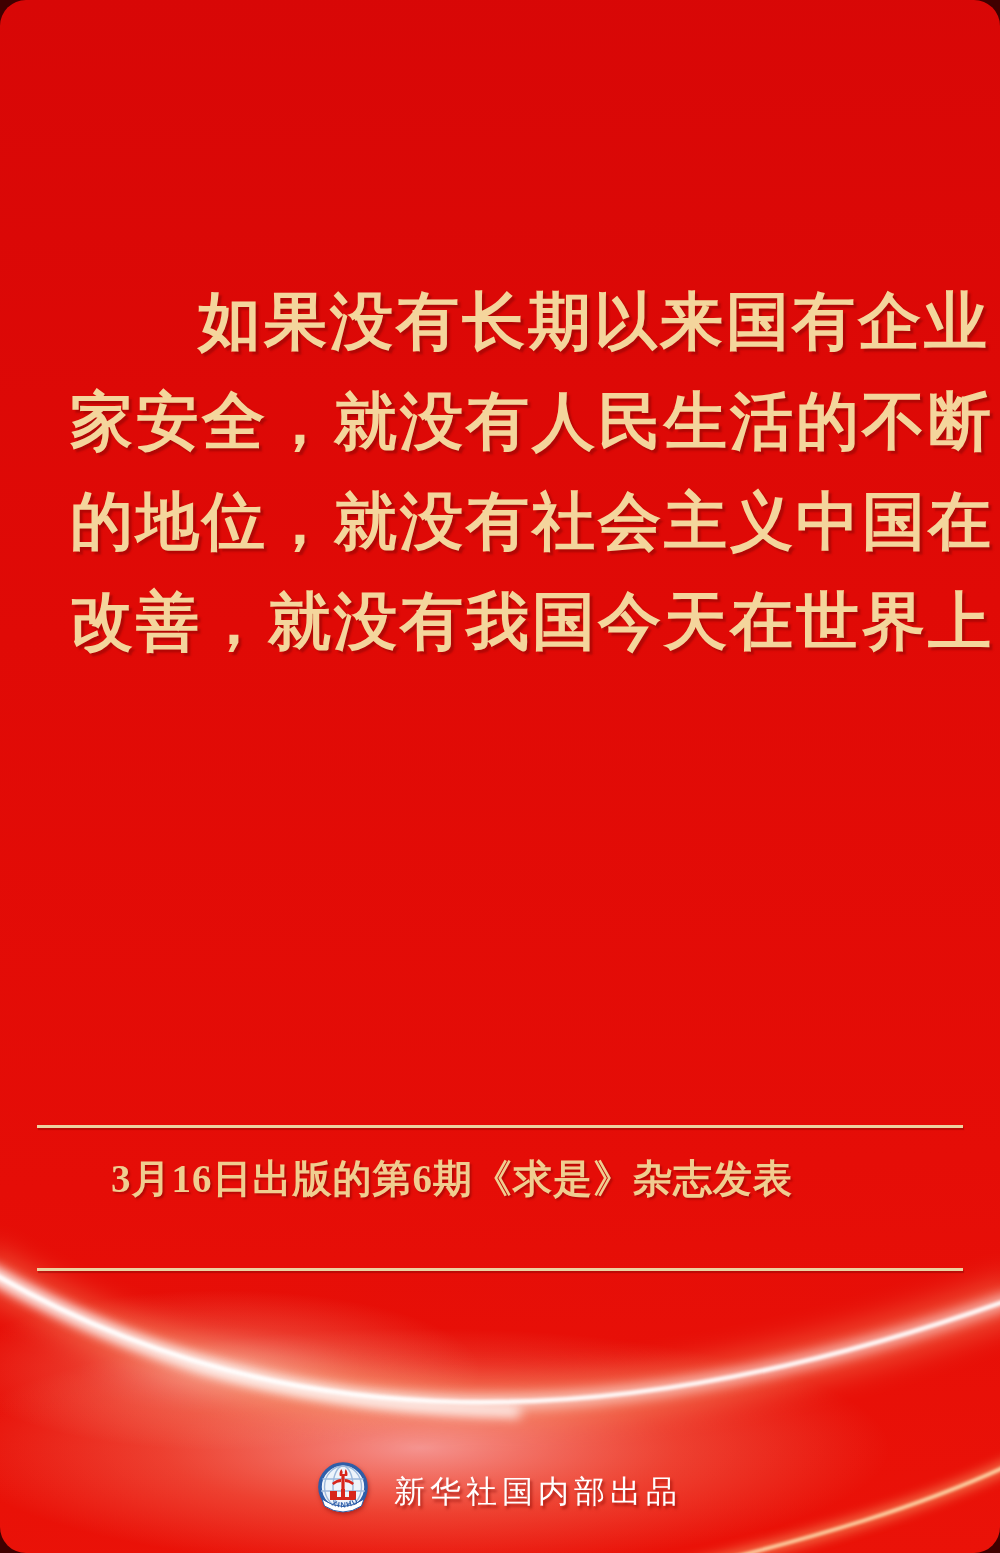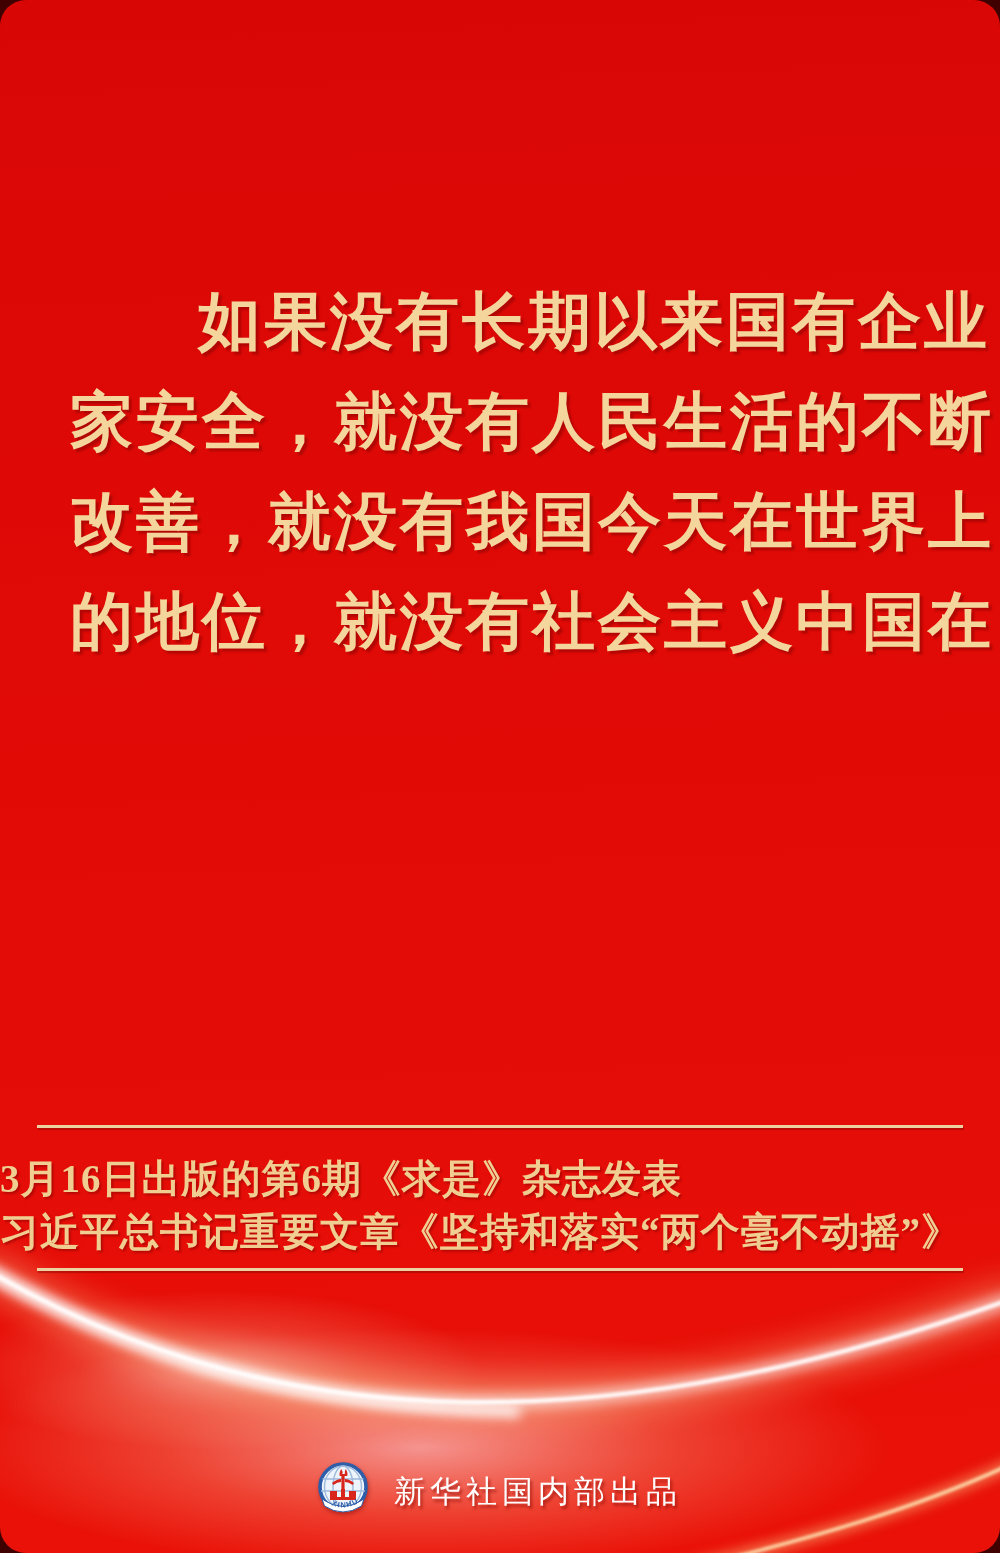--- a/index.html
+++ b/index.html
@@ -48,23 +48,24 @@
     left: 37px;
     width: 926px;
     height: 3px;
     background: #ecd2a0;
     box-shadow: 1px 2px 1px rgba(120, 5, 5, 0.4);
   }
   .divider-top { top: 1125px; }
   .divider-bottom { top: 1268px; }
   .source {
     position: absolute;
-    left: 0;
+    left: 6px;
     top: 1152px;
     width: 892px;
+    text-align: center;
     color: #f0cd90;
     font-size: 39px;
     font-weight: 700;
     letter-spacing: 1px;
     text-shadow: 2px 2px 2px rgba(125, 5, 5, 0.45);
   }
   .source-line {
     height: 53px;
     line-height: 53px;
     white-space: nowrap;
@@ -126,28 +127,27 @@
 
     <path d="M -15 1270 C 140 1360, 300 1408, 520 1412" fill="none" stroke="#ffffff" stroke-width="11" opacity="0.9" filter="url(#b6)"></path>
 
     <path d="M 660 1575 C 810 1540, 930 1505, 1030 1455" fill="none" stroke="#ffd98e" stroke-width="13" opacity="0.45" filter="url(#b6)"></path>
     <path d="M 660 1575 C 810 1540, 930 1505, 1030 1455" fill="none" stroke="#ffe9b8" stroke-width="3.5" opacity="0.9" filter="url(#b2)"></path>
   </svg>
 
   <div class="quote">
     <div class="quote-line indent">如果没有长期以来国有企业</div>
     <div class="quote-line">家安全，就没有人民生活的不断</div>
+    <div class="quote-line">的地位，就没有社会主义中国在</div>
     <div class="quote-line">改善，就没有我国今天在世界上</div>
-    <div class="quote-line">的地位，就没有社会主义中国在</div>
   </div>
 
   <div class="divider divider-top"></div>
   <div class="source">
     <div class="source-line">3月16日出版的第6期《求是》杂志发表</div>
-    <div class="source-line">习近平总书记重要文章《坚持和落实“两个毫不动摇”》</div>
   </div>
   <div class="divider divider-bottom"></div>
 
   <div class="footer">
     <svg class="logo" width="50" height="62" viewBox="0 0 50 62" xmlns="http://www.w3.org/2000/svg">
 
       <circle cx="25" cy="26" r="23" fill="#eef4fb" stroke="#2e5ea9" stroke-width="3.6"></circle>
       <g fill="none" stroke="#9db9dc" stroke-width="1.4">
         <ellipse cx="25" cy="26" rx="10" ry="21"></ellipse>
         <ellipse cx="25" cy="26" rx="18.5" ry="21"></ellipse>

